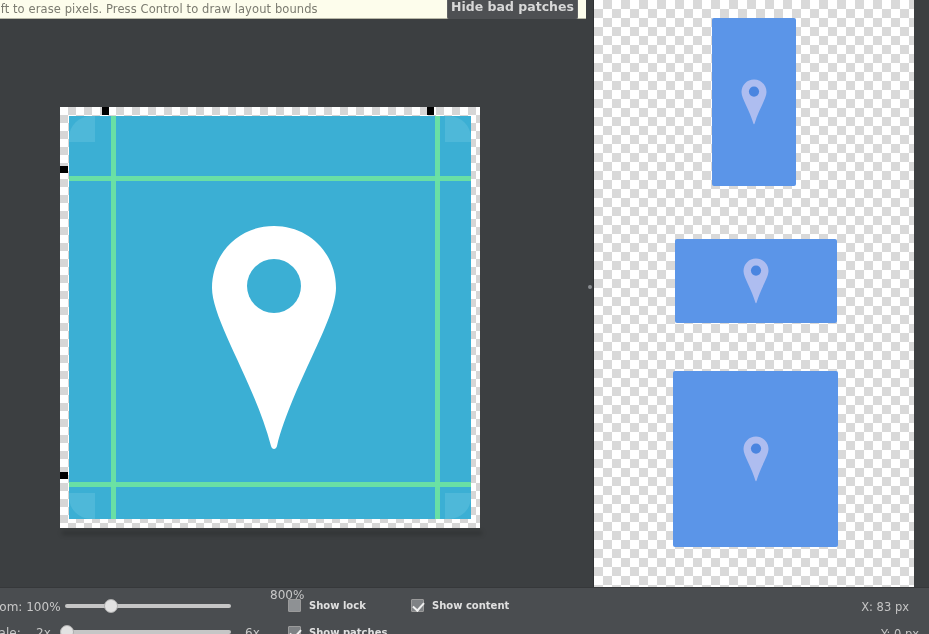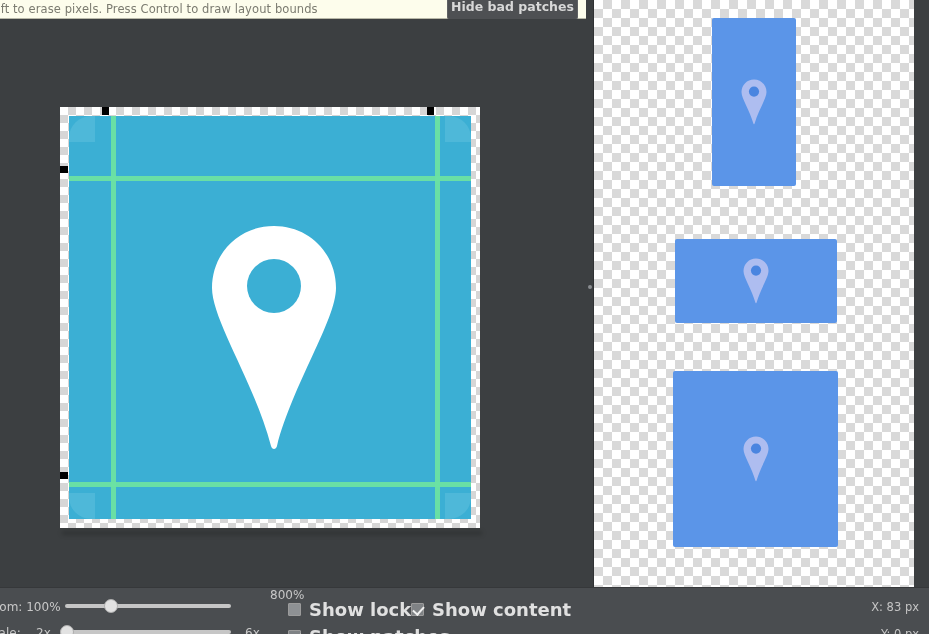--- a/index.html
+++ b/index.html
@@ -214,21 +214,21 @@
     content: "";
     position: absolute;
     left: 3px; top: 0px;
     width: 5px; height: 9px;
     border: solid #f0f0f0;
     border-width: 0 2px 2px 0;
     transform: rotate(42deg);
   }
   .chk .txt {
     margin-left: 8px;
-    font-size: 18px;
+    font-size: 10px;
     font-weight: bold;
     color: #e0e0e0;
     white-space: nowrap;
   }
   .coord {
     position: absolute;
     font-size: 11.5px;
     color: #c4c4c4;
     white-space: nowrap;
   }
@@ -332,18 +332,18 @@
     <div class="chk" style="left:411px; top:11px;">
       <span class="box checked"></span>
       <span class="txt">Show content</span>
     </div>
 
     <div class="chk" style="left:288px; top:38px;">
       <span class="box checked"></span>
       <span class="txt">Show patches</span>
     </div>
 
-    <div class="coord" style="right:10px; top:12px;">X: 83 px</div>
+    <div class="coord" style="right:20px; top:12px;">X: 83 px</div>
     <div class="coord" style="right:10px; top:39px;">Y:  0 px</div>
 
   </div>
 
 </div>
 
 </body></html>

